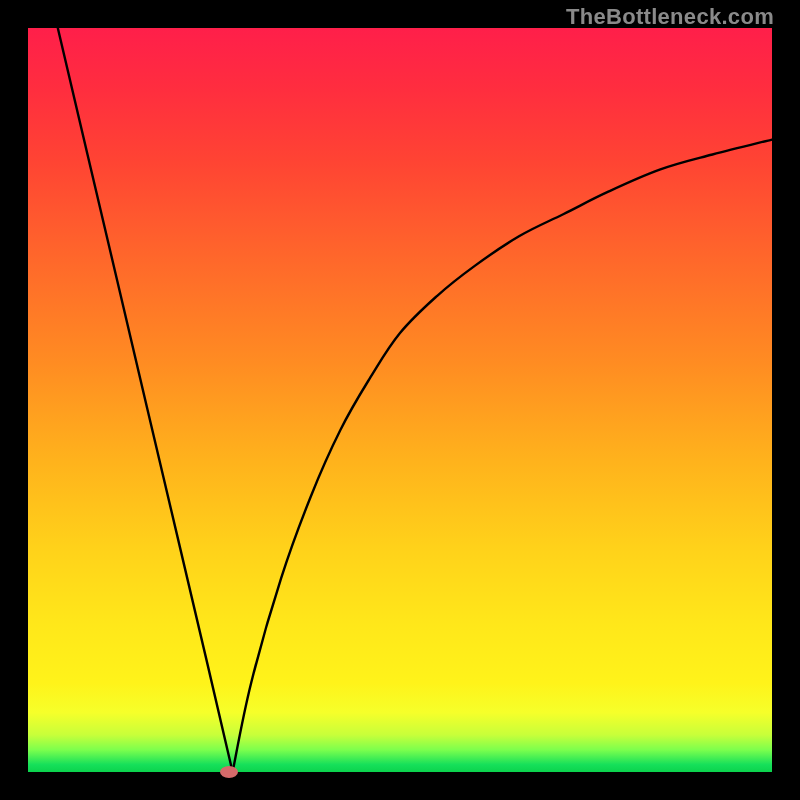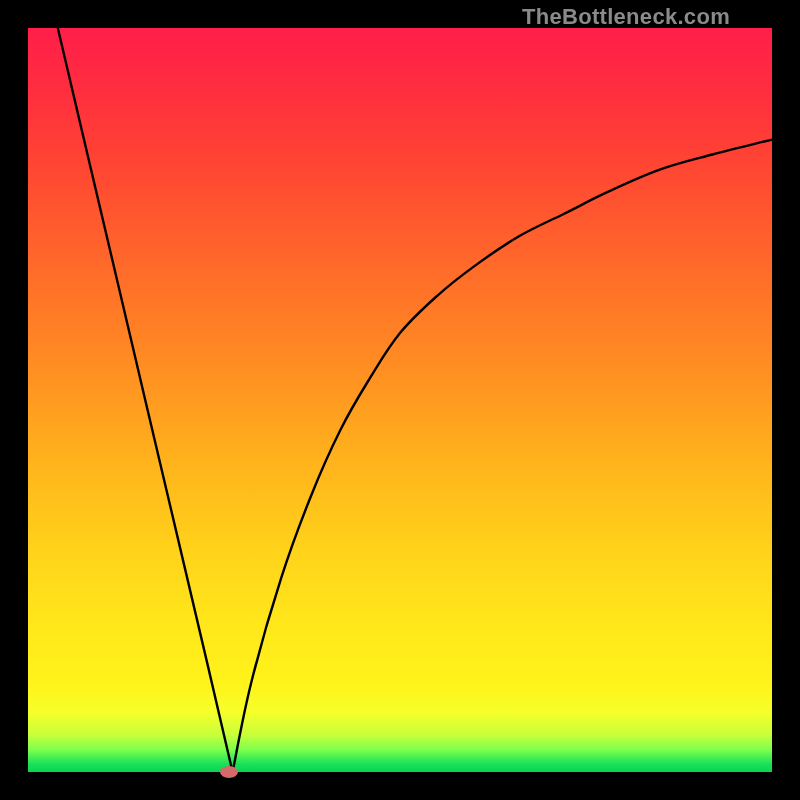--- a/index.html
+++ b/index.html
@@ -11,20 +11,21 @@
     background: #000;
     font-family: Arial, Helvetica, sans-serif;
   }
   .frame {
     position: absolute;
     top: 0;
     left: 0;
     width: 740px;
     height: 800px;
     background: #000;
+    padding-left: 44px;
   }
   .plot-area {
     position: absolute;
     top: 28px;
     left: 28px;
     width: 744px;
     height: 744px;
     
     background: linear-gradient(to bottom,
       #ff1f4a 0%,

